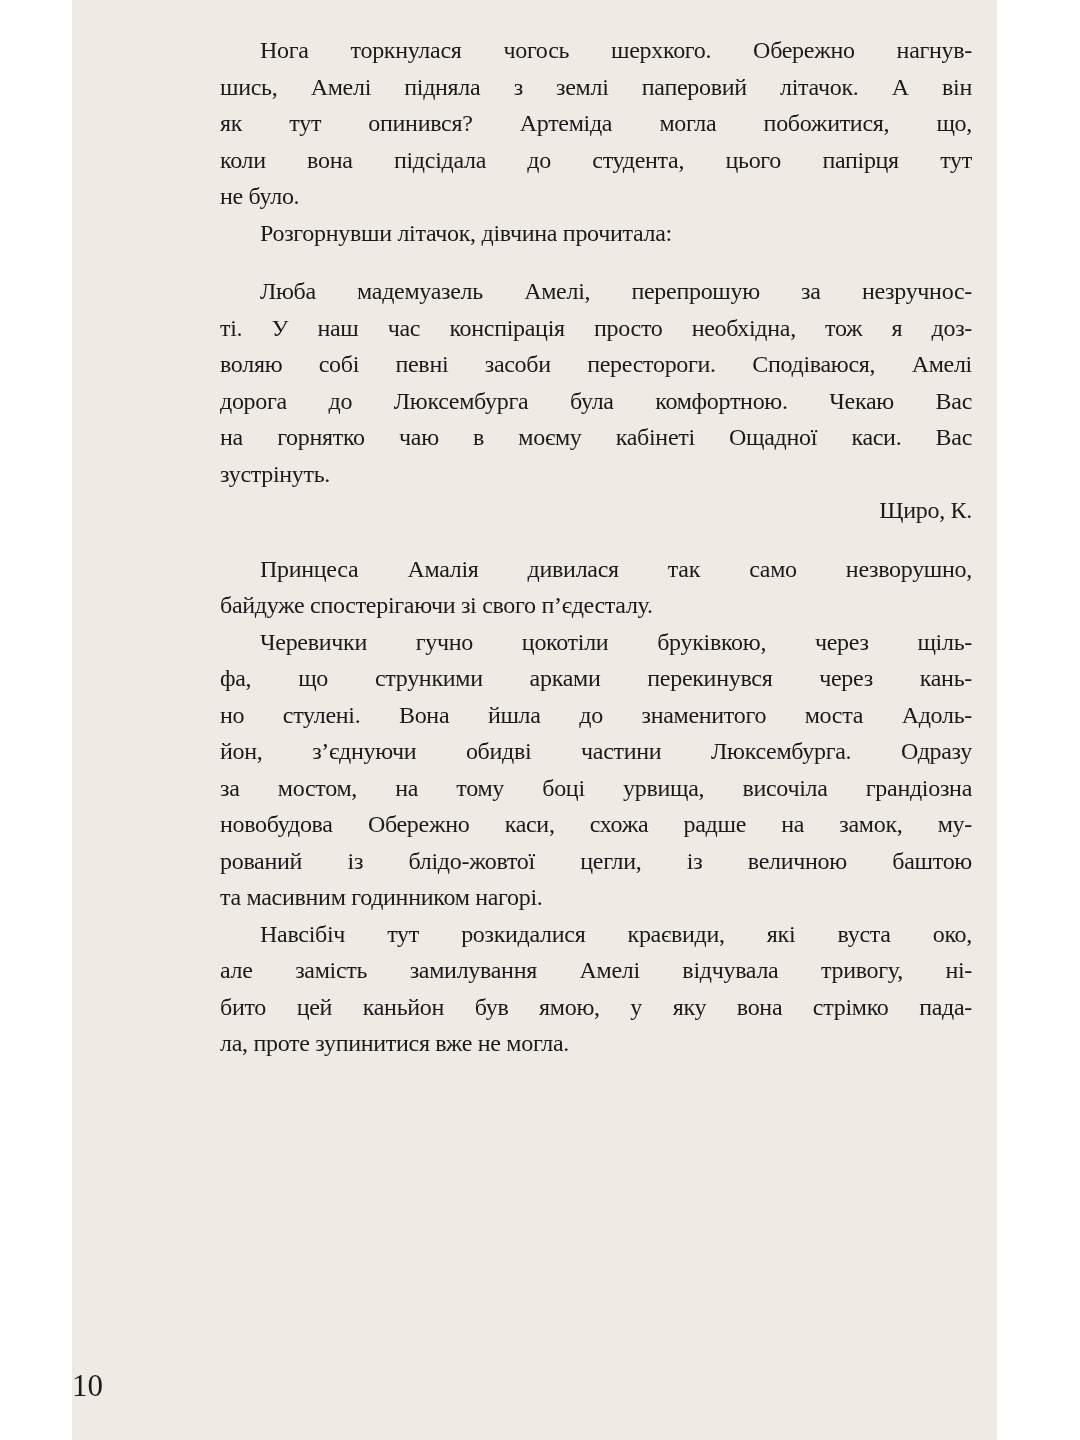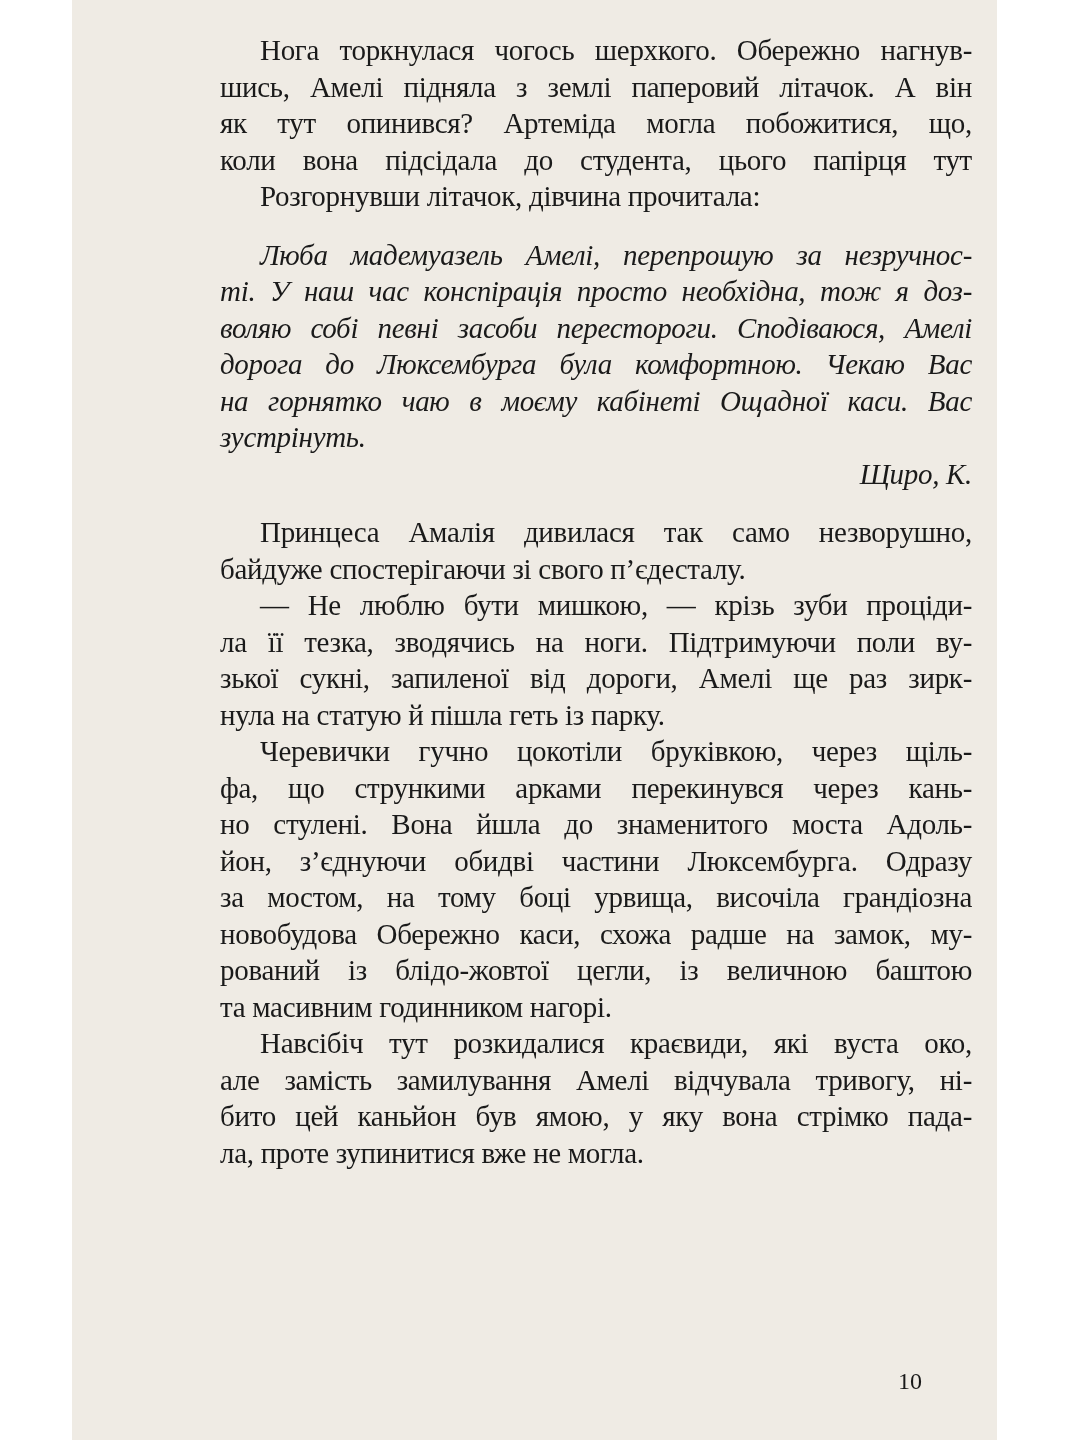--- a/index.html
+++ b/index.html
@@ -4,45 +4,46 @@
 <style>
   html, body { margin:0; padding:0; background:#ffffff; }
   body { width:1080px; height:1440px; position:relative; overflow:hidden; }
   .page {
     position:absolute; left:72px; top:0; width:925px; height:1440px;
     background:#efebe4;
   }
   .text {
     position:absolute; left:148px; top:32px; width:752px;
     font-family:"Liberation Serif", "DejaVu Serif", serif;
-    font-size:29px; line-height:36.5px; color:#1a1a1a;
+    font-size:24px; line-height:36.5px; color:#1a1a1a;
     letter-spacing:-0.3px;
   }
   .line { white-space:nowrap; height:36.5px; }
   .j { text-align:justify; text-align-last:justify; }
   .ind { padding-left:40px; }
-  .it { font-style:italic; }
+  .it { }
   .right { text-align:right; }
   .gap { height:22px; }
   .pagenum {
-    position:absolute; left:0; width:850px; top:1368px; text-align:right;
-    font-family:"Liberation Serif", serif; font-size:24px; color:#1a1a1a;
+    position:absolute; left:0; width:850px; top:1368px; text-align:left;
+    font-family:"Liberation Serif", serif; font-size:31px; color:#1a1a1a;
   }
 </style>
 </head>
 <body>
 
 <div class="page">
   <div class="text">
 
     <div>
       <div class="line j ind">Нога торкнулася чогось шерхкого. Обережно нагнув-</div>
       <div class="line j">шись, Амелі підняла з землі паперовий літачок. А він</div>
       <div class="line j">як тут опинився? Артеміда могла побожитися, що,</div>
       <div class="line j">коли вона підсідала до студента, цього папірця тут</div>
+      <div class="line">не було.</div>
     </div>
 
     <div>
       <div class="line ind">Розгорнувши літачок, дівчина прочитала:</div>
     </div>
     <div class="gap"></div>
 
     <div class="it">
       <div class="line j ind">Люба мадемуазель Амелі, перепрошую за незручнос-</div>
       <div class="line j">ті. У наш час конспірація просто необхідна, тож я доз-</div>
@@ -55,26 +56,20 @@
     <div class="it right">
       <div class="line">Щиро, К.</div>
     </div>
     <div class="gap"></div>
 
     <div>
       <div class="line j ind">Принцеса Амалія дивилася так само незворушно,</div>
       <div class="line">байдуже спостерігаючи зі свого п’єдесталу.</div>
     </div>
 
-    <div>
-      <div class="line j ind">— Не люблю бути мишкою, — крізь зуби проціди-</div>
-      <div class="line j">ла її тезка, зводячись на ноги. Підтримуючи поли ву-</div>
-      <div class="line j">зької сукні, запиленої від дороги, Амелі ще раз зирк-</div>
-      <div class="line">нула на статую й пішла геть із парку.</div>
-    </div>
 
     <div>
       <div class="line j ind">Черевички гучно цокотіли бруківкою, через щіль-</div>
       <div class="line j">фа, що стрункими арками перекинувся через кань-</div>
       <div class="line j">но стулені. Вона йшла до знаменитого моста Адоль-</div>
       <div class="line j">йон, з’єднуючи обидві частини Люксембурга. Одразу</div>
       <div class="line j">за мостом, на тому боці урвища, височіла грандіозна</div>
       <div class="line j">новобудова Обережно каси, схожа радше на замок, му-</div>
       <div class="line j">рований із блідо-жовтої цегли, із величною баштою</div>
       <div class="line">та масивним годинником нагорі.</div>

